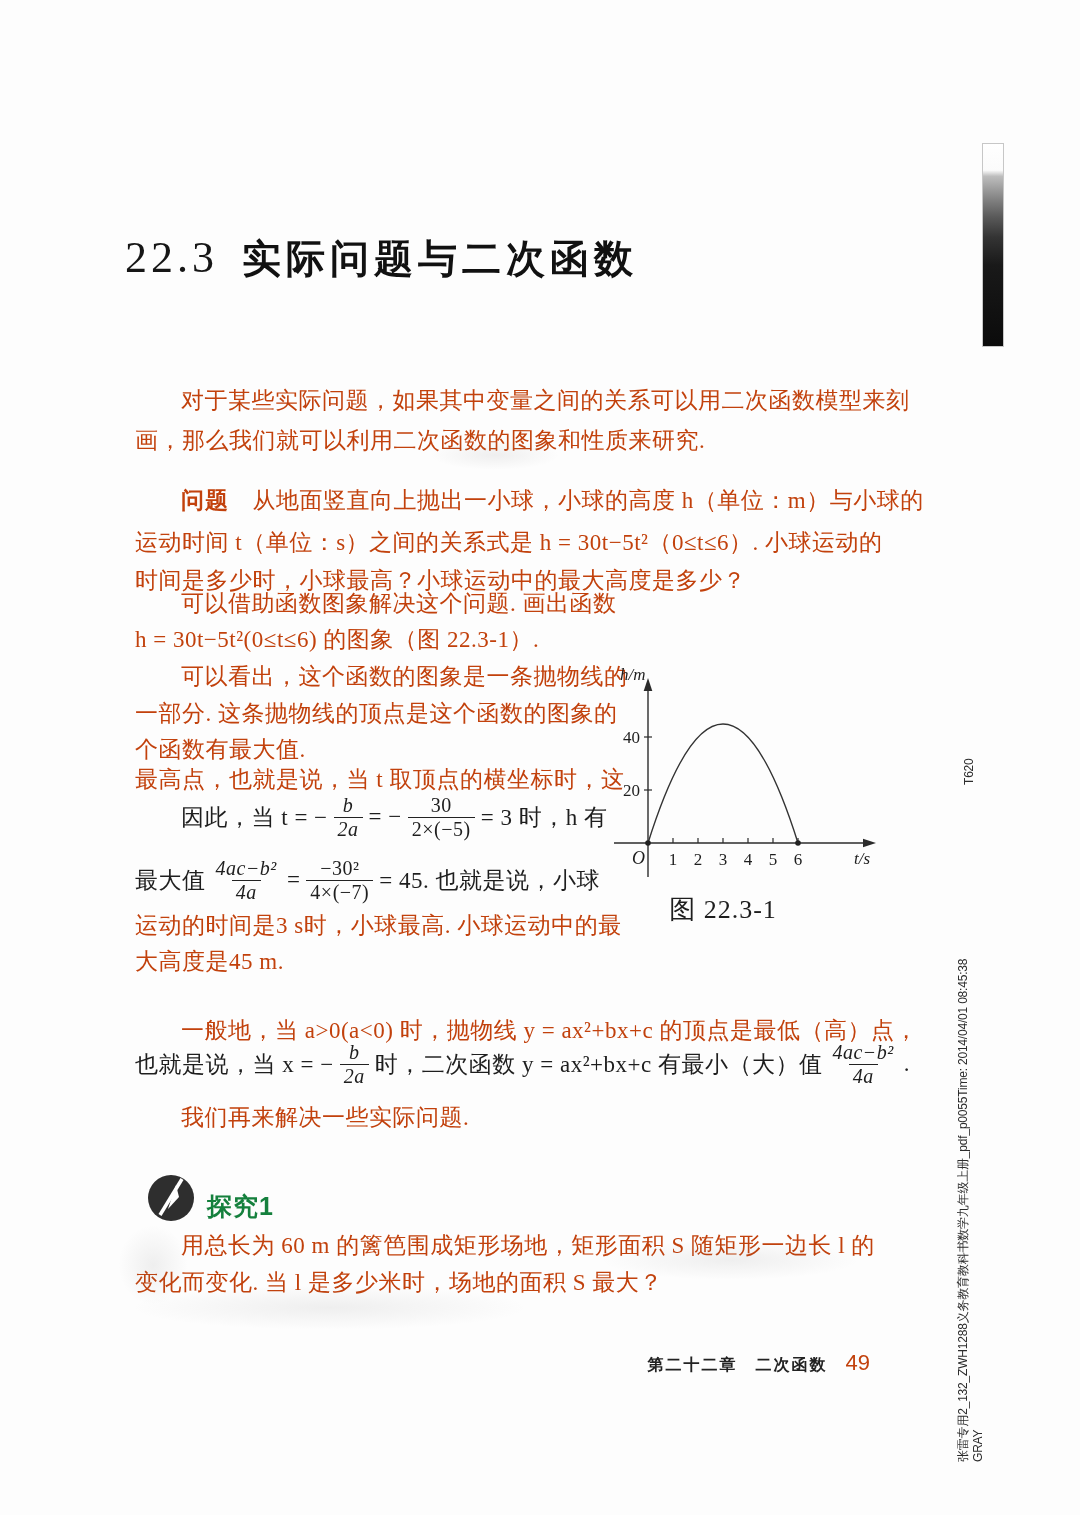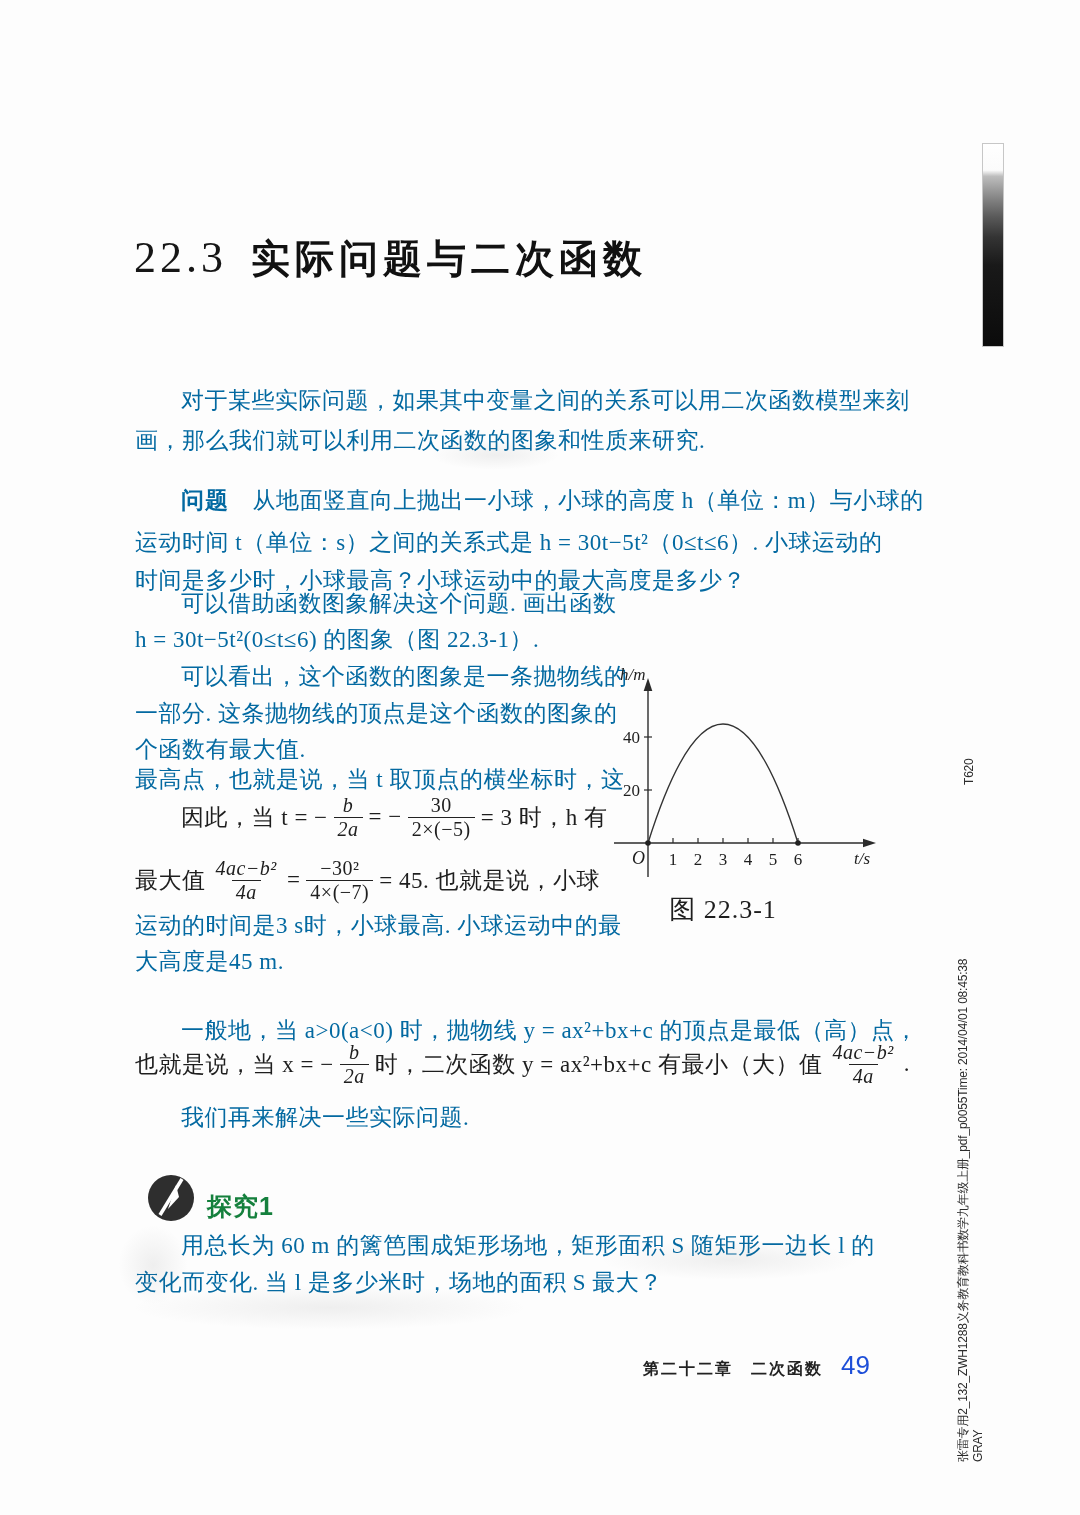--- a/index.html
+++ b/index.html
@@ -10,21 +10,21 @@
     overflow:hidden;
     font-family:"Liberation Serif","DejaVu Serif",serif;
     color:#1e1e1e;
   }
   .abs{position:absolute;}
   .line{
     white-space:nowrap;
     font-size:23px;
     line-height:30px;
     letter-spacing:0.5px;
-    color:#0369a1;
+    color:#c2410c;
   }
   .indent{padding-left:46px;}
   
   .title{display:flex;align-items:baseline;}
   .title-num{font-size:44px;letter-spacing:4px;color:#161616;}
   .title-cjk{font-size:39px;font-weight:bold;letter-spacing:5px;margin-left:24px;color:#111;}
   
   .blabel{font-weight:bold;letter-spacing:1px;}
   
   .frow{
@@ -46,21 +46,21 @@
   .curve{stroke:#333;stroke-width:1.4;fill:none;}
   .tick{stroke:#2b2b2b;stroke-width:1.2;}
   
   .explore-label{
     font-family:"Liberation Sans","DejaVu Sans",sans-serif;
     font-weight:bold;font-size:25px;letter-spacing:1px;color:#15803d;
   }
   
   .footer{display:flex;justify-content:flex-end;align-items:baseline;width:270px;}
   .footer .chap{font-size:16px;font-weight:bold;letter-spacing:2px;color:#222;}
-  .footer .pno{font-size:26px;margin-left:18px;font-family:"Liberation Sans","DejaVu Sans",sans-serif;color:#1d4ed8;}
+  .footer .pno{font-size:22px;margin-left:18px;font-family:"Liberation Sans","DejaVu Sans",sans-serif;color:#c2410c;}
   
   .graybar{
     width:20px;height:202px;
     background:linear-gradient(180deg,
       #ffffff 0%, #fbfbfb 13%, #bdbdbd 16%, #9e9e9e 22%,
       #7f7f7f 28%, #5a5a5a 36%, #343434 46%, #191919 60%, #0b0b0b 100%);
     border:1px solid #c7c7c7;
   }
   .rot{
     transform-origin:0 0;
@@ -84,21 +84,21 @@
 
   <div class="abs rot" style="left:962px;top:785px;">
     <div>T620</div>
   </div>
 
   <div class="abs rot" style="left:956px;top:1462px;width:560px;">
     <div>张雷专用2_132_ZWH1288义务教育教科书数学九年级上册_pdf_p0055Time: 2014/04/01 08:45:38</div>
     <div>GRAY</div>
   </div>
 
-  <div class="abs title" style="left:134px;top:232px;">
+  <div class="abs title" style="left:125px;top:232px;">
     <span class="title-num">22.3</span>
     <span class="title-cjk">实际问题与二次函数</span>
   </div>
 
   <div class="abs" style="left:135px;top:386px;">
     <div class="line indent">对于某些实际问题，如果其中变量之间的关系可以用二次函数模型来刻</div>
     <div class="line" style="margin-top:10px;">画，那么我们就可以利用二次函数的图象和性质来研究.</div>
   </div>
 
   <div class="abs" style="left:135px;top:486px;">

